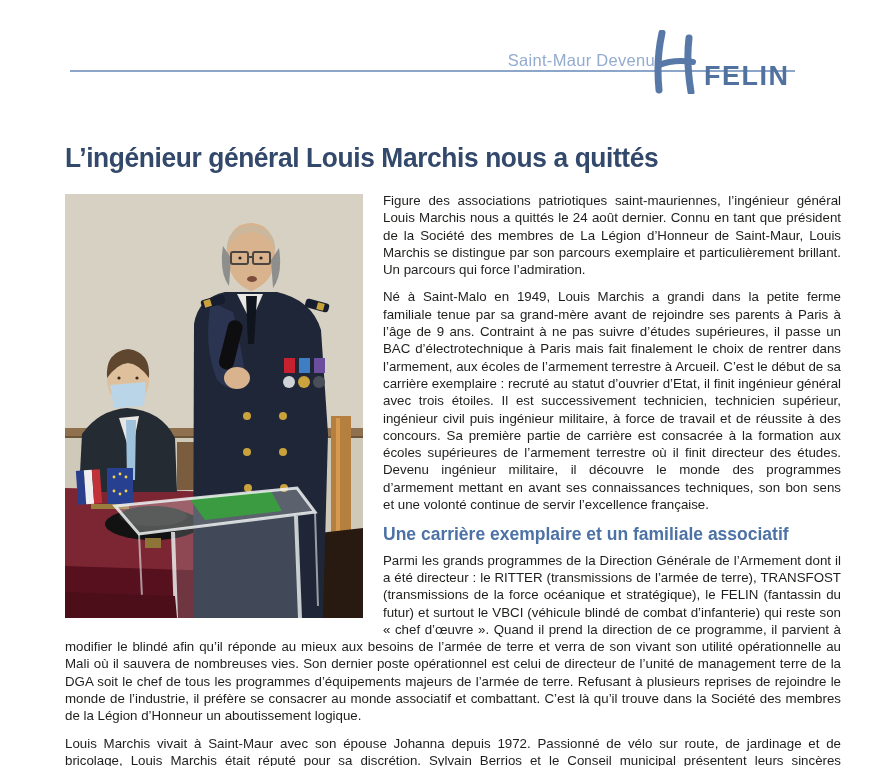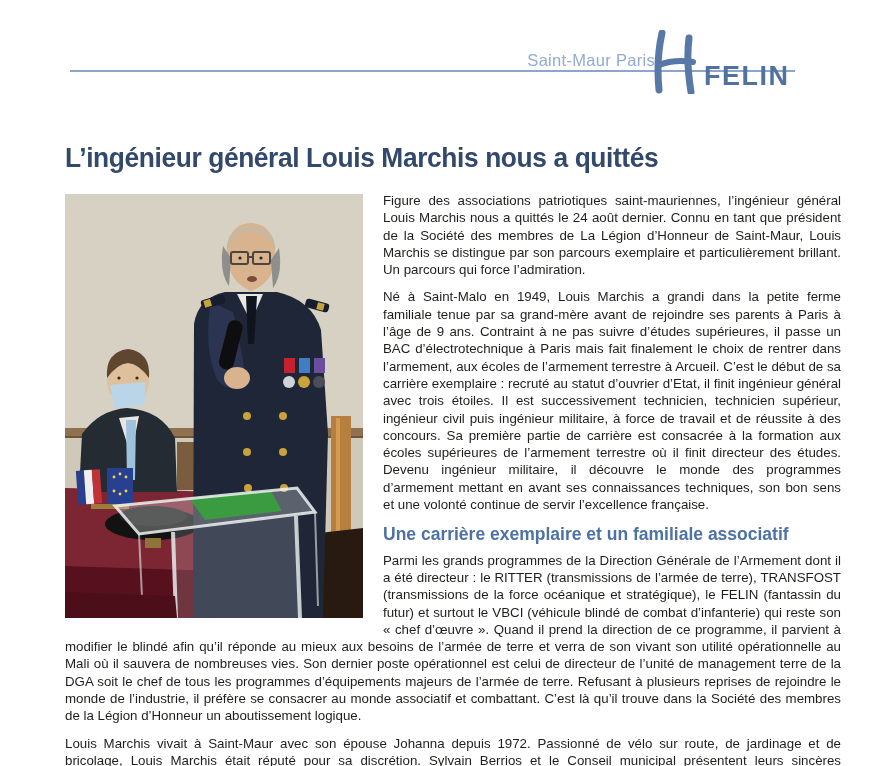--- a/index.html
+++ b/index.html
@@ -64,21 +64,21 @@
     text-align: left;
   }
 </style>
 </head>
 <body>
 
 <div class="page">
 
   <header class="masthead">
     <div class="masthead-rule"></div>
-    <span class="brand">Saint-Maur Paris</span>
+    <span class="brand">Saint-Maur Devenu</span>
     <svg class="h-glyph" width="56" height="64" viewBox="0 0 56 64">
       <path d="M13,3 Q7,30 10,60" fill="none" stroke="#5878a8" stroke-width="7" stroke-linecap="round"></path>
       <path d="M40,8 Q37,32 42,62" fill="none" stroke="#5878a8" stroke-width="7" stroke-linecap="round"></path>
       <path d="M10,35 Q25,29 44,32" fill="none" stroke="#5878a8" stroke-width="6" stroke-linecap="round"></path>
     </svg>
     <span class="section-rest">FELIN</span>
   </header>
 
   <h1 class="article-title">L’ingénieur général Louis Marchis nous a quittés</h1>
 

